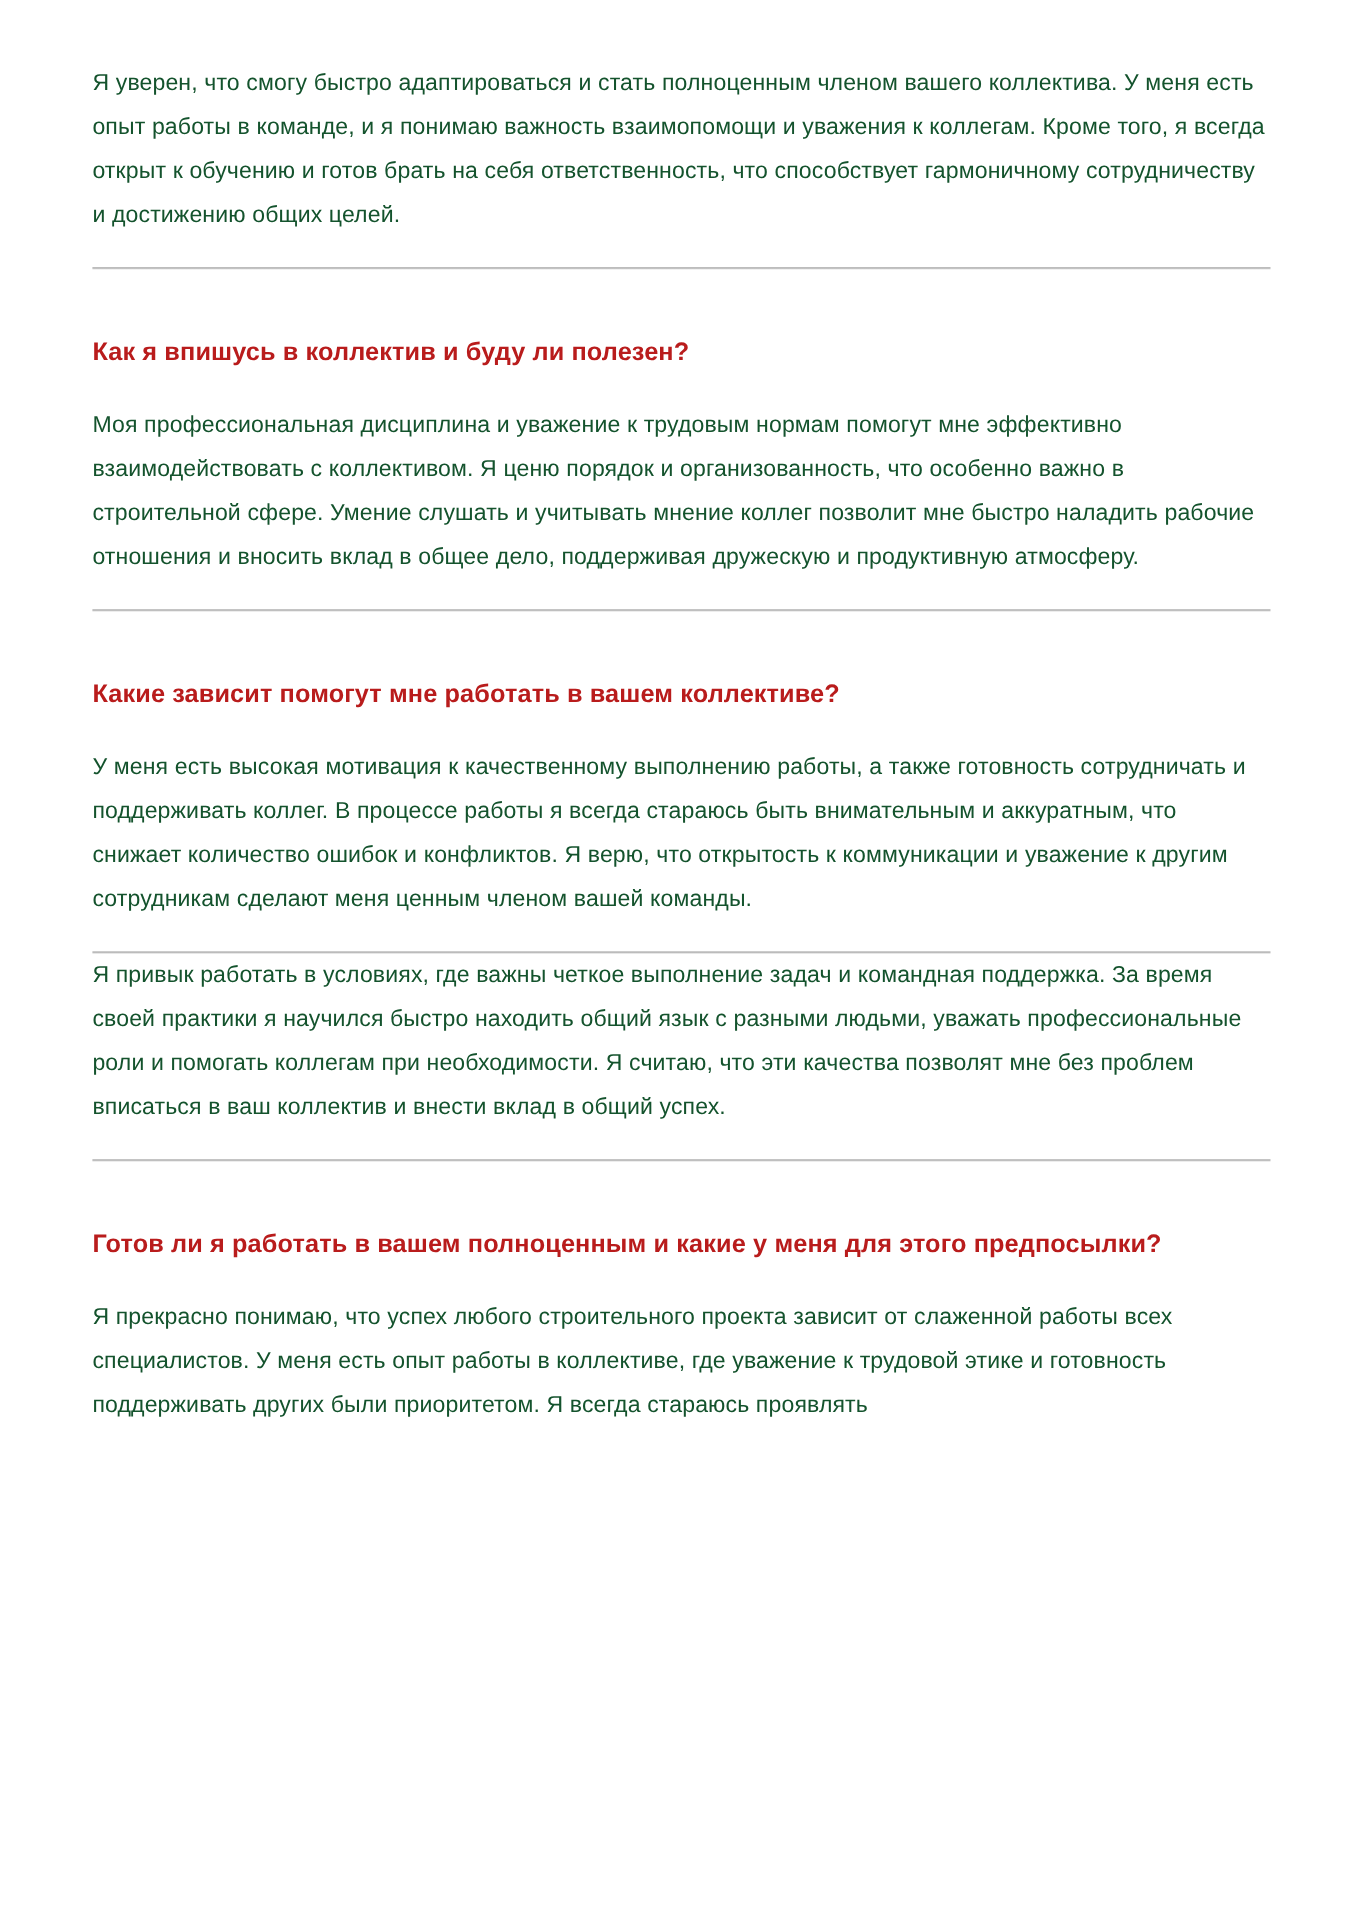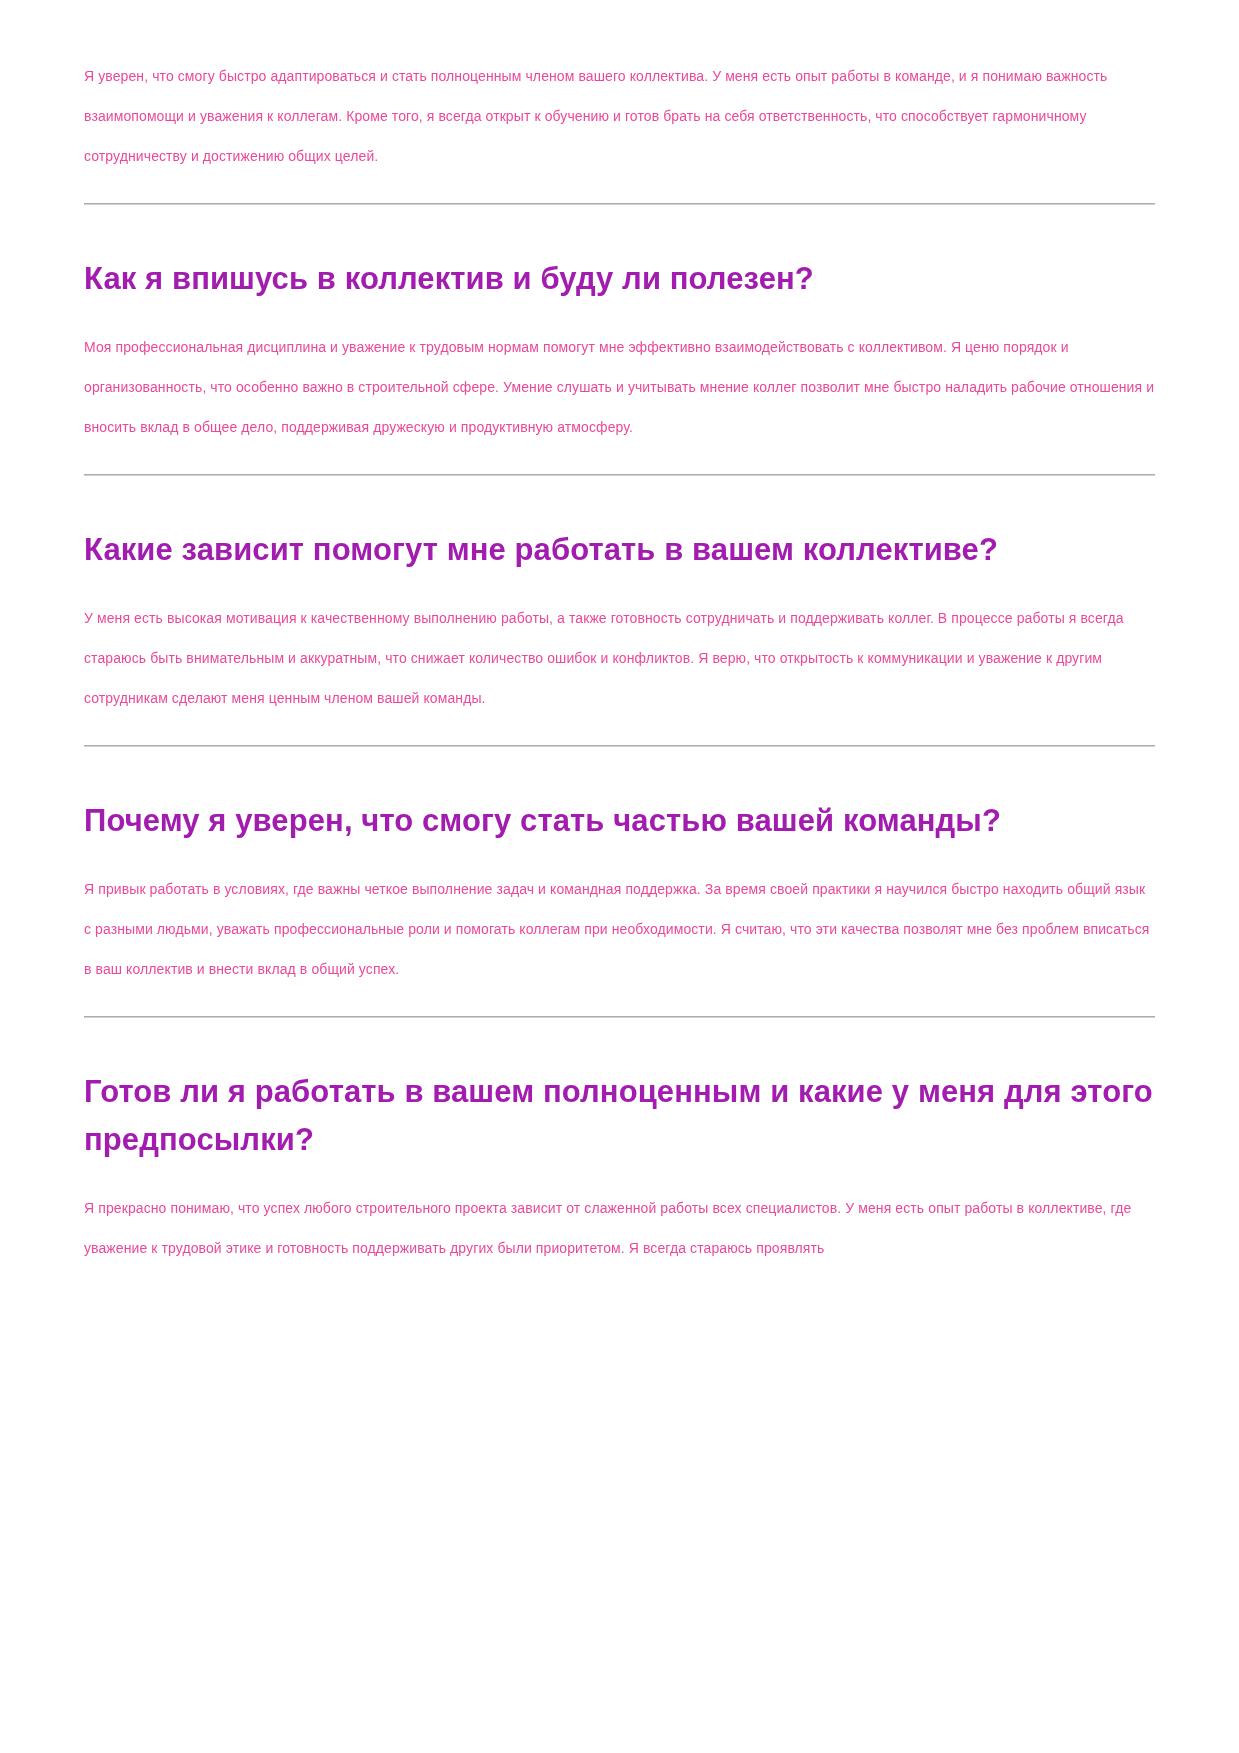--- a/index.html
+++ b/index.html
@@ -12,37 +12,37 @@
     height: 1753px;
     overflow: hidden;
     font-family: "Liberation Sans", "DejaVu Sans", sans-serif;
     -webkit-font-smoothing: antialiased;
   }
   .doc {
     padding: 56px 84px 0 84px;
   }
   .para {
     margin: 0;
-    font-size: 14px;
+    font-size: 21px;
     line-height: 40px;
-    color: #ec4899;
+    color: #14532d;
     letter-spacing: 0.1px;
   }
   .divider {
     height: 2px;
     margin: 27px 0 0 0;
     border: none;
     background: linear-gradient(to bottom, #9a9a9a, #e4e4e4);
   }
   .section-heading {
     margin: 50px 0 24px 0;
-    font-size: 31px;
+    font-size: 23px;
     line-height: 48px;
     font-weight: 700;
-    color: #a21caf;
+    color: #b91c1c;
     letter-spacing: 0.1px;
   }
 </style>
 </head>
 <body>
 
 <main class="doc">
 
   <p class="para">Я уверен, что смогу быстро адаптироваться и стать полноценным членом вашего коллектива. У меня есть опыт работы в команде, и я понимаю важность взаимопомощи и уважения к коллегам. Кроме того, я всегда открыт к обучению и готов брать на себя ответственность, что способствует гармоничному сотрудничеству и достижению общих целей.</p>
 
@@ -56,21 +56,20 @@
   <div class="divider"></div>
 
   <section>
     <h2 class="section-heading">Какие зависит помогут мне работать в вашем коллективе?</h2>
     <p class="para">У меня есть высокая мотивация к качественному выполнению работы, а также готовность сотрудничать и поддерживать коллег. В процессе работы я всегда стараюсь быть внимательным и аккуратным, что снижает количество ошибок и конфликтов. Я верю, что открытость к коммуникации и уважение к другим сотрудникам сделают меня ценным членом вашей команды.</p>
   </section>
 
   <div class="divider"></div>
 
   <section>
-    <h2 class="section-heading">Почему я уверен, что смогу стать частью вашей команды?</h2>
     <p class="para">Я привык работать в условиях, где важны четкое выполнение задач и командная поддержка. За время своей практики я научился быстро находить общий язык с разными людьми, уважать профессиональные роли и помогать коллегам при необходимости. Я считаю, что эти качества позволят мне без проблем вписаться в ваш коллектив и внести вклад в общий успех.</p>
   </section>
 
   <div class="divider"></div>
 
   <section>
     <h2 class="section-heading">Готов ли я работать в вашем полноценным и какие у меня для этого предпосылки?</h2>
     <p class="para">Я прекрасно понимаю, что успех любого строительного проекта зависит от слаженной работы всех специалистов. У меня есть опыт работы в коллективе, где уважение к трудовой этике и готовность поддерживать других были приоритетом. Я всегда стараюсь проявлять</p>
   </section>
 

